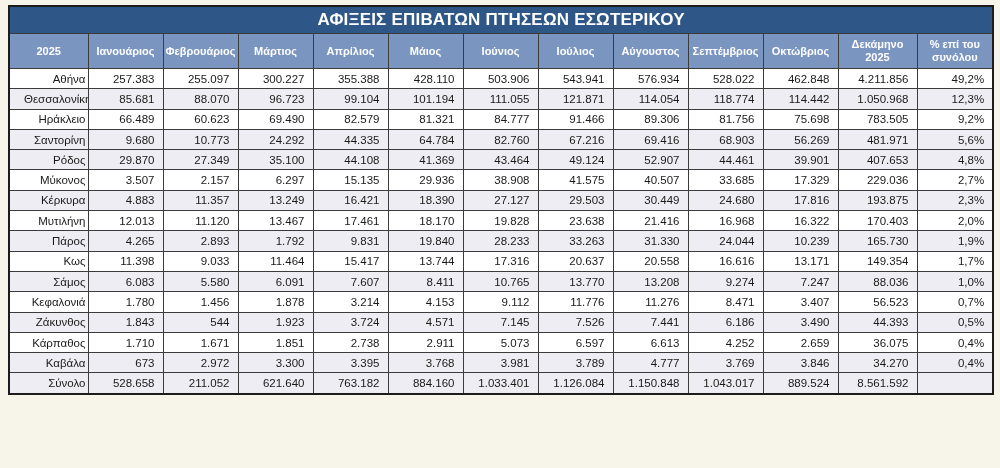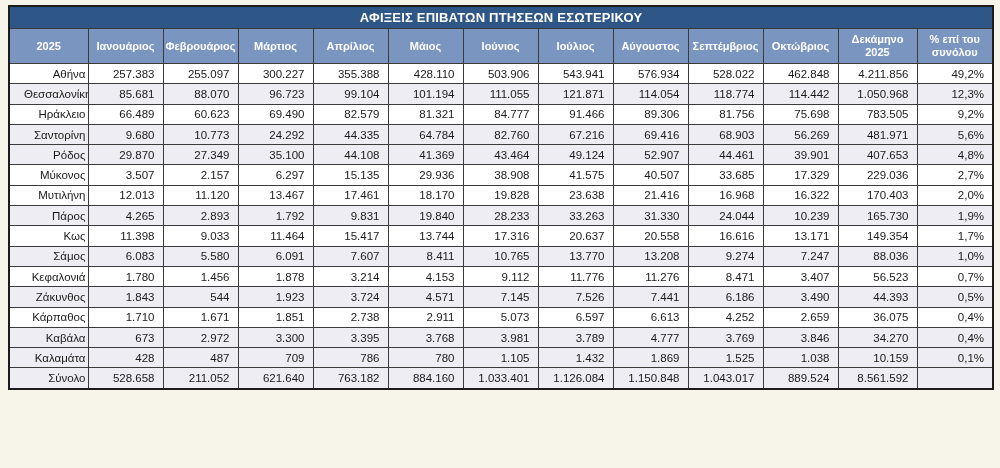--- a/index.html
+++ b/index.html
@@ -19,21 +19,21 @@
     border: 2px solid #1c1c1c;
   }
   th, td {
     border: 1px solid #3b3b3b;
     overflow: hidden;
     white-space: nowrap;
   }
   th.title-cell {
     background: var(--title-bg, #2E5788);
     color: var(--header-text, #fff);
-    font-size: 13px; font-weight: bold;
+    font-size: 17px; font-weight: bold;
     text-align: center;
     padding: 3px 2px;
     letter-spacing: 0.2px;
   }
   th.col-head {
     background: var(--header-bg, #7B95C1);
     color: var(--header-text, #fff);
     font-size: 11px; font-weight: bold;
     text-align: center;
     padding: 2px 1px;
@@ -178,20 +178,35 @@
           <td>15.135</td>
           <td>29.936</td>
           <td>38.908</td>
           <td>41.575</td>
           <td>40.507</td>
           <td>33.685</td>
           <td>17.329</td>
           <td>229.036</td>
           <td>2,7%</td>
         </tr>
+        <tr class="alt">
+          <td class="label">Κέρκυρα</td>
+          <td>4.883</td>
+          <td>11.357</td>
+          <td>13.249</td>
+          <td>16.421</td>
+          <td>18.390</td>
+          <td>27.127</td>
+          <td>29.503</td>
+          <td>30.449</td>
+          <td>24.680</td>
+          <td>17.816</td>
+          <td>193.875</td>
+          <td>2,3%</td>
+        </tr>
         <tr>
           <td class="label">Μυτιλήνη</td>
           <td>12.013</td>
           <td>11.120</td>
           <td>13.467</td>
           <td>17.461</td>
           <td>18.170</td>
           <td>19.828</td>
           <td>23.638</td>
           <td>21.416</td>
@@ -299,35 +314,20 @@
           <td>3.768</td>
           <td>3.981</td>
           <td>3.789</td>
           <td>4.777</td>
           <td>3.769</td>
           <td>3.846</td>
           <td>34.270</td>
           <td>0,4%</td>
         </tr>
         <tr class="alt">
-          <td class="label">Καλαμάτα</td>
-          <td>428</td>
-          <td>487</td>
-          <td>709</td>
-          <td>786</td>
-          <td>780</td>
-          <td>1.105</td>
-          <td>1.432</td>
-          <td>1.869</td>
-          <td>1.525</td>
-          <td>1.038</td>
-          <td>10.159</td>
-          <td>0,1%</td>
-        </tr>
-        <tr class="alt">
           <td class="label">Σύνολο</td>
           <td>528.658</td>
           <td>211.052</td>
           <td>621.640</td>
           <td>763.182</td>
           <td>884.160</td>
           <td>1.033.401</td>
           <td>1.126.084</td>
           <td>1.150.848</td>
           <td>1.043.017</td>

